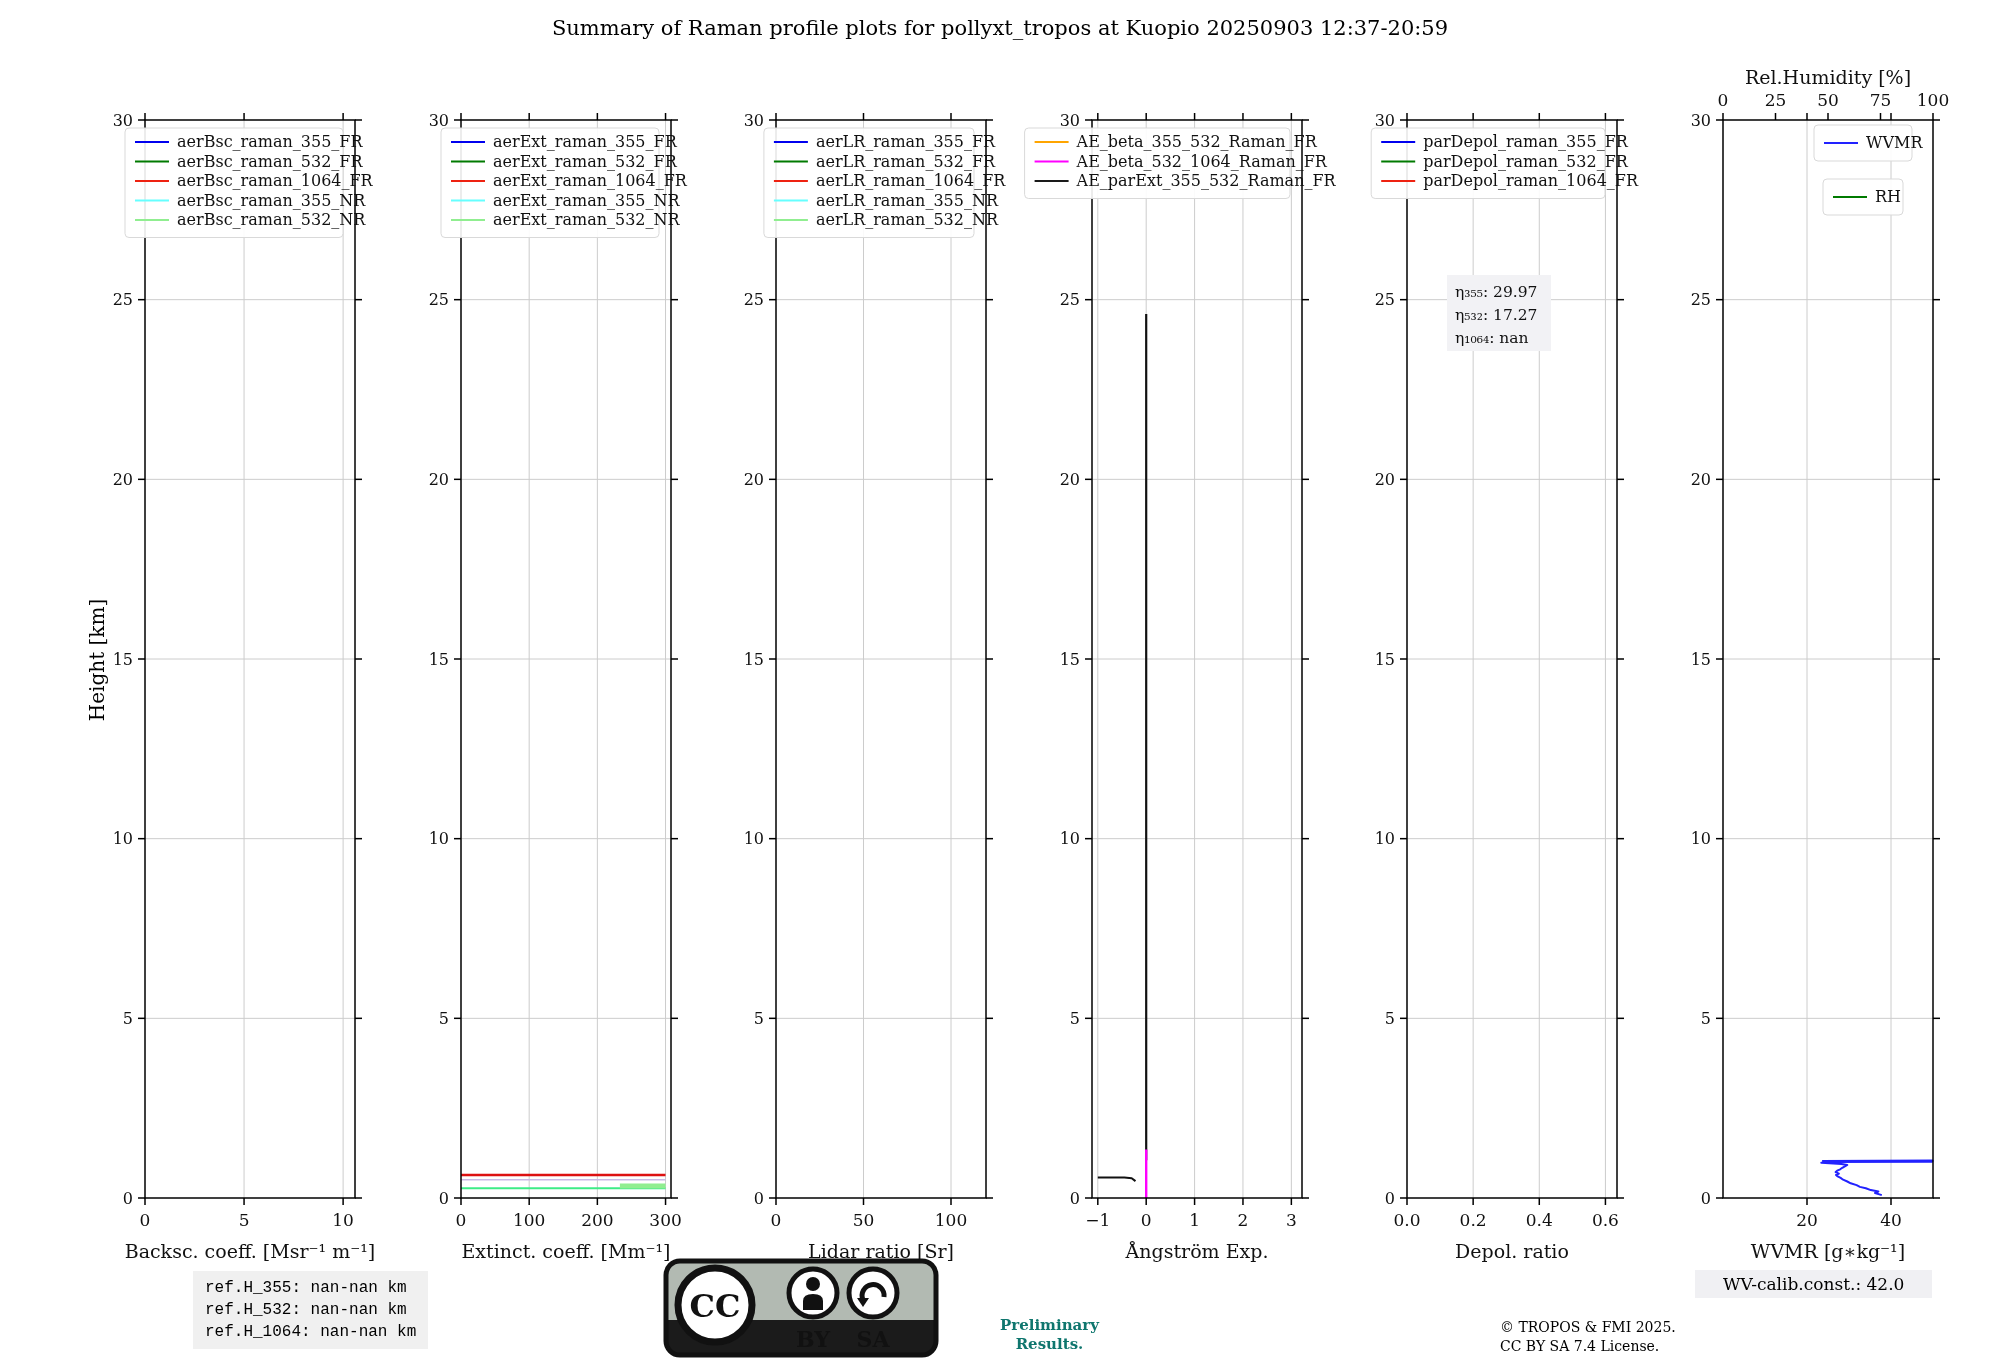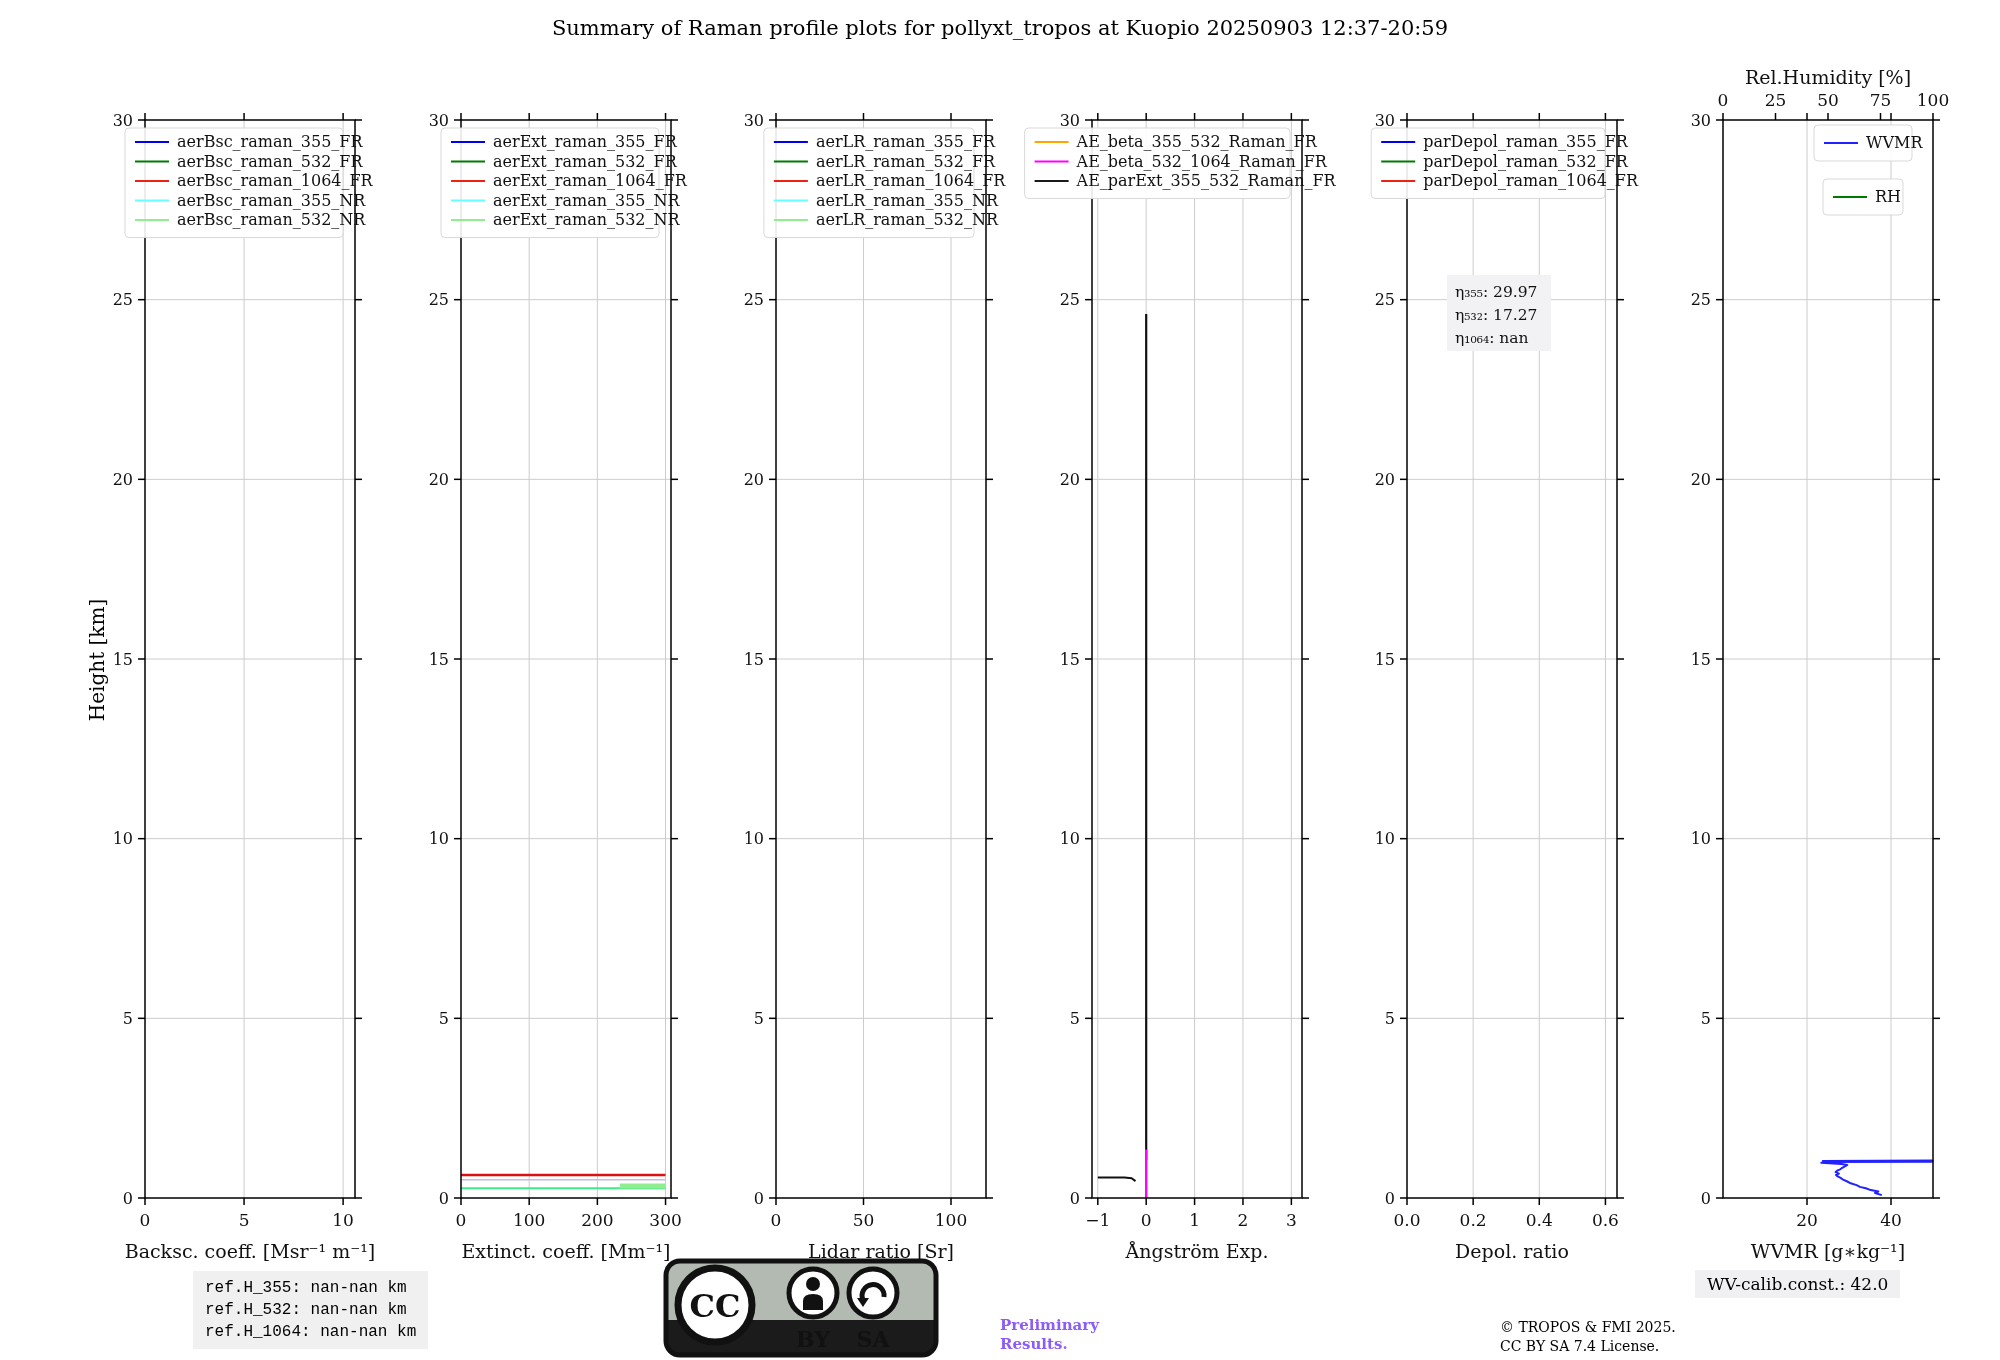--- a/index.html
+++ b/index.html
@@ -8,21 +8,21 @@
   .abs{position:absolute;}
   #fig-title{left:0;right:0;top:16px;text-align:center;font-size:21px;}
   #y-label{left:97px;top:660px;transform:translate(-50%,-50%) rotate(-90deg);
            transform-origin:center;font-size:20px;white-space:nowrap;}
   svg text{font-family:"DejaVu Serif","Liberation Serif",serif;fill:#111;}
   .panel-svg{position:absolute;}
   #ref-box{left:193px;top:1271px;background:#f0f0f0;padding:6px 12px;font-size:16px;line-height:22px;font-family:Liberation Mono, monospace;}
   #cc-badge{left:663px;top:1258px;width:276px;height:100px;border-radius:30px;}
   #prelim{left:1000px;top:1316px;font-weight:bold;font-size:15px;line-height:19px;}
   #copyright{left:1500px;top:1318px;font-weight:normal;font-size:14px;line-height:19px;}
-  #wv-calib{left:1695px;top:1270px;background:#f0f0f3;padding:4px 12px;font-size:17px;}
+  #wv-calib{left:1695px;top:1270px;background:#f0f0f3;padding:4px 28px;font-size:17px;}
 </style>
 </head>
 <body>
 
 <div class="abs" id="fig-title">Summary of Raman profile plots for pollyxt_tropos at Kuopio 20250903 12:37-20:59</div>
 <div class="abs" id="y-label">Height [km]</div>
 
 <div id="panels">
     <svg width="320" height="1240" class="panel-svg" style="left:70px;top:40px;">
       <g stroke="#cccccc" stroke-width="1">
@@ -449,21 +449,21 @@
     <g>
       <circle cx="210" cy="35" r="24" fill="#fff" stroke="#111" stroke-width="5"></circle>
       <path d="M200,42 a11,11 0 1 1 21,-3" fill="none" stroke="#111" stroke-width="5"></path>
       <polygon points="194,40 206,40 200,49" fill="#111"></polygon>
     </g>
     <text x="150" y="89" font-size="22" font-weight="bold" text-anchor="middle" fill="#fff">BY</text>
     <text x="210" y="89" font-size="22" font-weight="bold" text-anchor="middle" fill="#fff">SA</text>
   </svg>
 </div>
 
-<div class="abs" id="prelim" style="color: #8b5cf6;">
+<div class="abs" id="prelim" style="color: #0f766e; text-align: center;">
   <div>Preliminary</div>
   <div>Results.</div>
 </div>
 
 <div class="abs" id="copyright">
   <div>© TROPOS &amp; FMI 2025.</div>
   <div>CC BY SA 7.4 License.</div>
 </div>
 
 <div class="abs" id="wv-calib">WV-calib.const.: 42.0</div>

